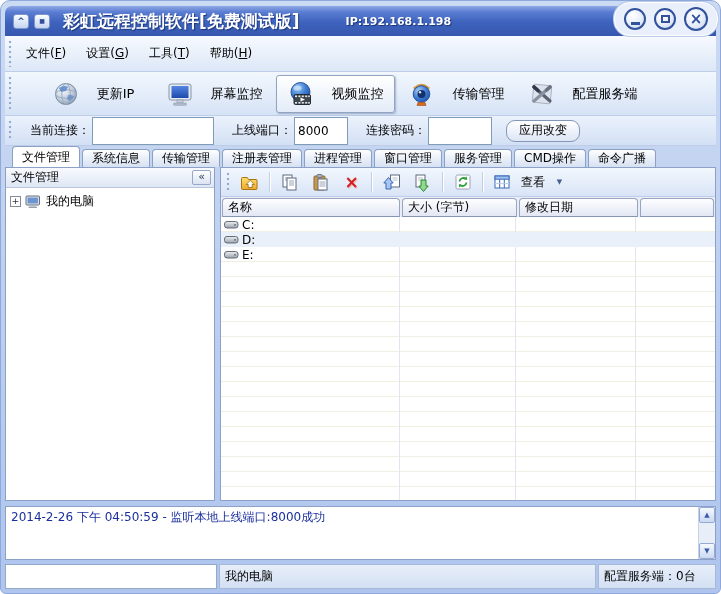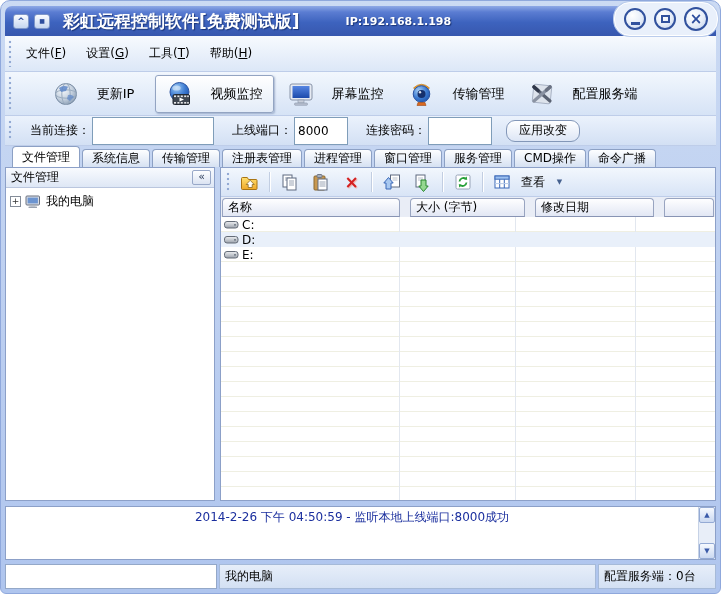--- a/index.html
+++ b/index.html
@@ -109,35 +109,35 @@
     border-bottom:1px solid #BECDE9; }
   .fbtn { width:27px;height:24px; display:flex; align-items:center; justify-content:center;
     border-radius:2px; margin:0 2px; }
   .fsep { width:1px; height:20px; background:#C2CEE2; box-shadow:1px 0 0 #fff; margin:0 4px; }
   .del-x { color:#D42020; font-weight:bold; font-size:17px; line-height:1;
     text-shadow:1px 1px 1px #EFB0A8; }
   .view-btn { display:flex; align-items:center; gap:11px; padding:0 7px; height:24px; border-radius:2px; }
   .drop-btn { width:15px; height:24px; display:flex; align-items:center; justify-content:center;
     color:#46618F; font-size:7px; }
   
-  .thead { flex:0 0 18px; display:flex; gap:10px; padding:1px 1px 0 1px; background:#E9EDF6; }
+  .thead { flex:0 0 18px; display:flex; gap:2px; padding:1px 1px 0 1px; background:#E9EDF6; }
   .th { border:1px solid #98A4C0; border-bottom:1px solid #8894B4;
     border-radius:4px 4px 0 0;
     background:linear-gradient(180deg,#FEFEFF,#E2E7F4);
     padding:0 5px; display:flex; align-items:center; white-space:nowrap; overflow:hidden; }
   .th1 { flex:0 0 178px; } .th2 { flex:0 0 115px; } .th3 { flex:0 0 119px; } .th4 { flex:1 1 auto; }
   .tbody { flex:1 1 auto; position:relative; overflow:hidden;
     background-image: repeating-linear-gradient(180deg,#ffffff 0px,#ffffff 14px,#EFEFE2 14px,#EFEFE2 15px); }
   .colline { position:absolute; top:0; bottom:0; width:1px; background:#E2E7EF; }
   .cl1 { left:178px; } .cl2 { left:294px; } .cl3 { left:414px; }
   .trow { position:relative; height:15px; display:flex; align-items:center; padding-left:3px; gap:3px; }
   .trow.alt { background:#E9F0FA; }
   
   .logarea { flex:0 0 54px; margin-top:5px; border:1px solid #8CA0C8; background:#fff; display:flex; }
-  .logtext { flex:1; padding:2px 5px; color:#1B2F9E; white-space:nowrap; overflow:hidden;text-align:center; }
+  .logtext { flex:1; padding:2px 5px; color:#1B2F9E; white-space:nowrap; overflow:hidden; }
   .vscroll { flex:0 0 17px; display:flex; flex-direction:column; justify-content:space-between;
     background:#E8EEF8; border-left:1px solid #C6D2E6; }
   .sbtn { height:16px; border:1px solid #94AAD4; border-radius:2px;
     background:linear-gradient(180deg,#F6F9FE,#CBD9F1);
     color:#3A5AA8; font-size:7px; display:flex; align-items:center; justify-content:center; }
   
   .statusbar { flex:0 0 23px; margin-top:4px; display:flex; gap:2px; }
   .sb-left { flex:0 0 212px; background:#fff; border:1px solid #94A8C8; }
   .sb-cell { border:1px solid #A6BAD8; background:linear-gradient(180deg,#E7EEF9,#D3E0F3);
     padding:3px 5px; white-space:nowrap; overflow:hidden; }
@@ -190,20 +190,35 @@
               <stop offset="1" stop-color="#8FA2B8"></stop>
             </radialGradient>
           </defs>
         <circle cx="13" cy="13" r="10.5" fill="url(#gg)" stroke="#7488A0"></circle>
         <ellipse cx="13" cy="13" rx="10.5" ry="4.2" fill="none" stroke="#9AACC0"></ellipse>
         <ellipse cx="13" cy="13" rx="4.2" ry="10.5" fill="none" stroke="#9AACC0"></ellipse>
         <path d="M6 7 Q10 3.8 15 5.8 L13 10 8 11 Z" fill="#5E87C8" opacity=".85"></path>
         <path d="M15 14 Q19 13 21 16 L17 20 14 18 Z" fill="#5E87C8" opacity=".7"></path>
       </svg>
       <span>更新IP</span>
+    </div>
+    <div class="bigbtn">
+      <svg width="26" height="26" viewBox="0 0 26 26">
+        <defs>
+            <linearGradient id="mon" x1="0" y1="0" x2="0" y2="1">
+              <stop offset="0" stop-color="#5585E2"></stop>
+              <stop offset="1" stop-color="#1C4AAC"></stop>
+            </linearGradient>
+          </defs>
+        <rect x="2" y="3" width="22" height="16" rx="2" fill="#E6EAF2" stroke="#8894A8"></rect>
+        <rect x="4.5" y="5" width="17" height="12" fill="url(#mon)"></rect>
+        <rect x="10" y="19" width="6" height="3" fill="#C8CEDA" stroke="#8894A8" stroke-width=".6"></rect>
+        <rect x="6.5" y="22" width="13" height="2.3" rx="1" fill="#B8C0D0" stroke="#8894A8" stroke-width=".6"></rect>
+      </svg>
+      <span>屏幕监控</span>
     </div>
     <div class="bigbtn active">
       <svg width="26" height="26" viewBox="0 0 26 26">
         <defs>
             <radialGradient id="vg" cx="35%" cy="28%" r="80%">
               <stop offset="0" stop-color="#9CCAF4"></stop>
               <stop offset=".55" stop-color="#3E7CD2"></stop>
               <stop offset="1" stop-color="#1C52AA"></stop>
             </radialGradient>
           </defs>
@@ -220,35 +235,20 @@
           <rect x="13.8" y="21" width="2" height="1.6" fill="#E8E8E8"></rect>
           <rect x="17.2" y="21" width="2" height="1.6" fill="#E8E8E8"></rect>
           <rect x="20.2" y="21" width="1.6" height="1.6" fill="#E8E8E8"></rect>
         <path d="M12.5 16.4 L17 18.5 12.5 20.6 Z" fill="#fff"></path>
       </svg>
       <span>视频监控</span>
     </div>
     <div class="bigbtn">
       <svg width="26" height="26" viewBox="0 0 26 26">
         <defs>
-            <linearGradient id="mon" x1="0" y1="0" x2="0" y2="1">
-              <stop offset="0" stop-color="#5585E2"></stop>
-              <stop offset="1" stop-color="#1C4AAC"></stop>
-            </linearGradient>
-          </defs>
-        <rect x="2" y="3" width="22" height="16" rx="2" fill="#E6EAF2" stroke="#8894A8"></rect>
-        <rect x="4.5" y="5" width="17" height="12" fill="url(#mon)"></rect>
-        <rect x="10" y="19" width="6" height="3" fill="#C8CEDA" stroke="#8894A8" stroke-width=".6"></rect>
-        <rect x="6.5" y="22" width="13" height="2.3" rx="1" fill="#B8C0D0" stroke="#8894A8" stroke-width=".6"></rect>
-      </svg>
-      <span>屏幕监控</span>
-    </div>
-    <div class="bigbtn">
-      <svg width="26" height="26" viewBox="0 0 26 26">
-        <defs>
             <radialGradient id="wg" cx="35%" cy="30%" r="80%">
               <stop offset="0" stop-color="#A8D0F6"></stop>
               <stop offset=".55" stop-color="#3E7CD2"></stop>
               <stop offset="1" stop-color="#1C52AA"></stop>
             </radialGradient>
           </defs>
         <path d="M4.5 7 Q12.5 -0.5 20.5 7 L17.5 9.5 Q12.5 4.8 7.5 9.5 Z" fill="#F2A028" stroke="#C07818" stroke-width=".6"></path>
         <circle cx="12.5" cy="13" r="8.3" fill="url(#wg)" stroke="#2A52A0"></circle>
         <circle cx="12.5" cy="13" r="4" fill="#16306C"></circle>
         <circle cx="11" cy="11.3" r="1.2" fill="#fff" opacity=".85"></circle>

